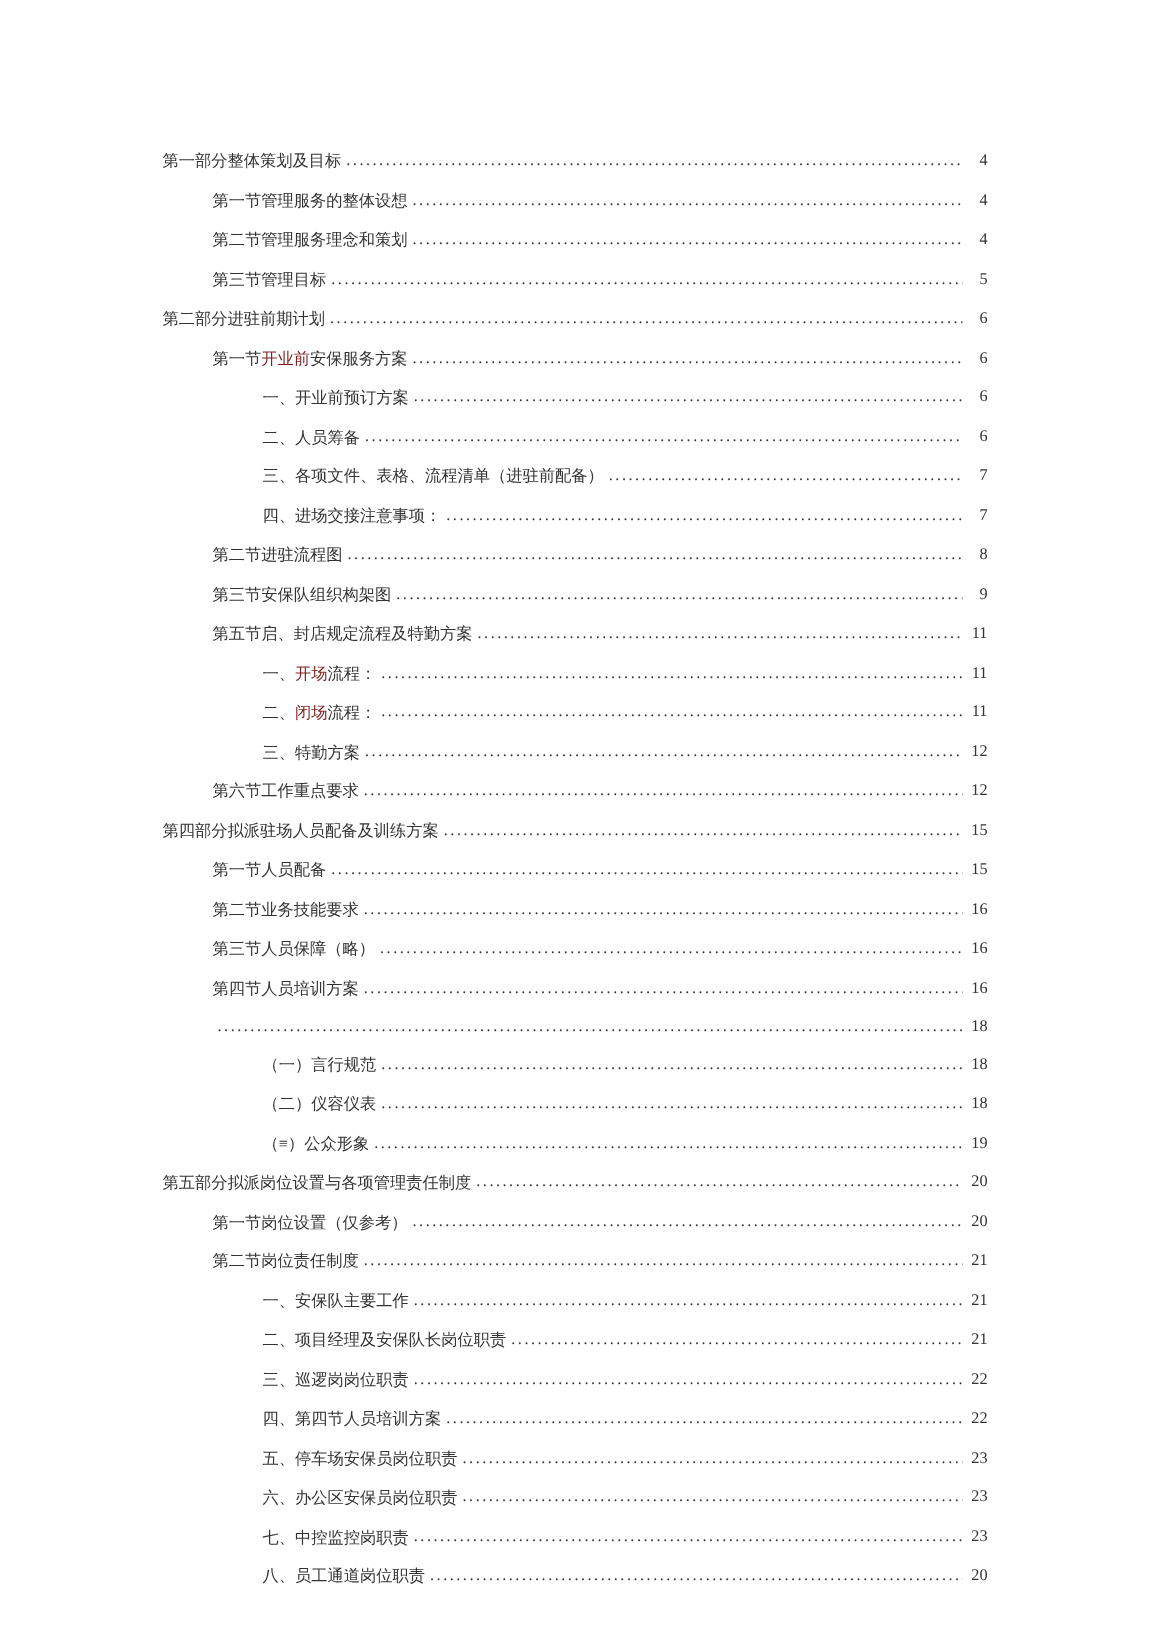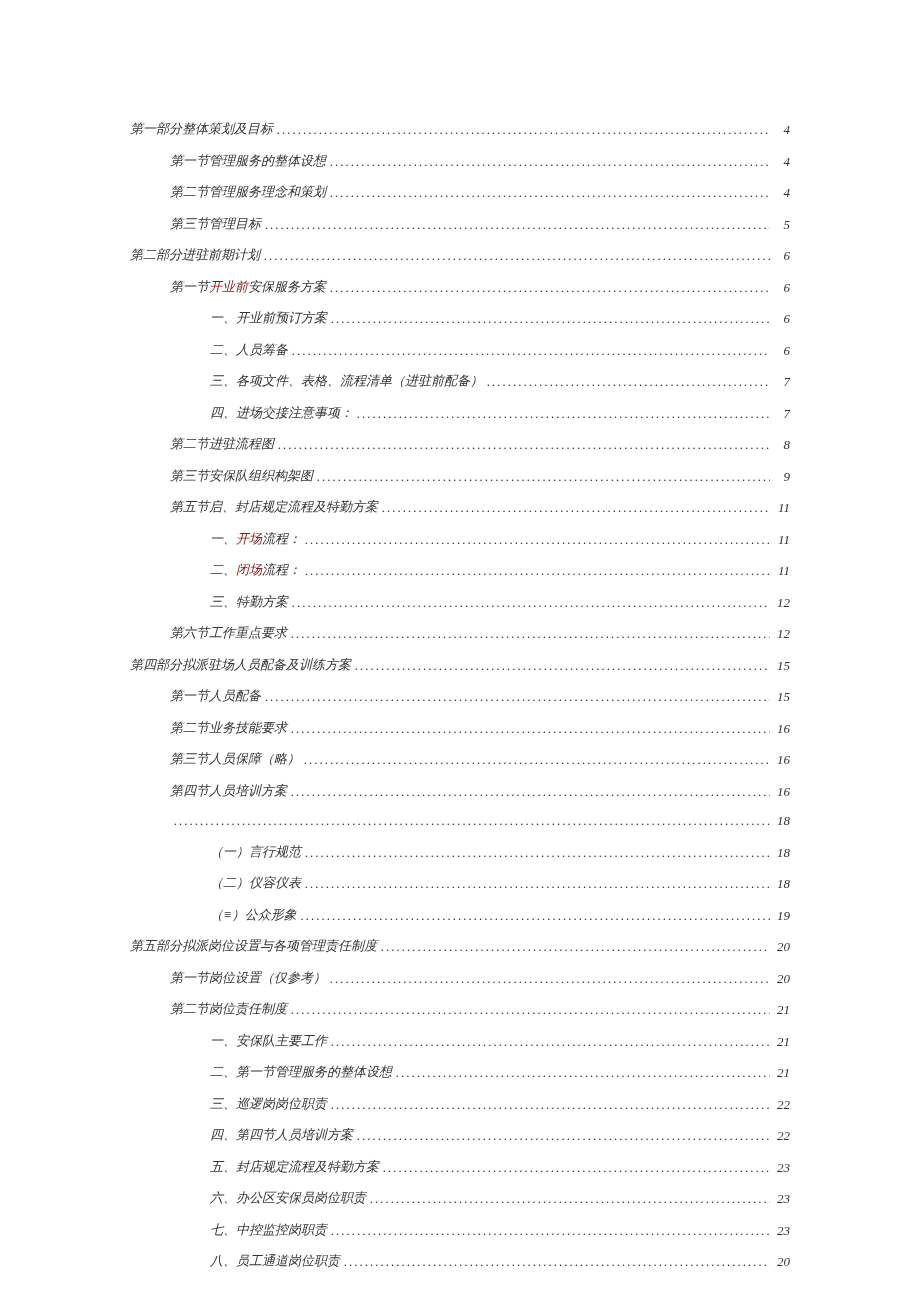--- a/index.html
+++ b/index.html
@@ -7,24 +7,23 @@
       width: 920px;
       min-height: 1301px;
       background: #ffffff;
       font-family: "SimSun", "宋体", serif;
       font-size: 13px;
       color: #333;
       padding: 120px 130px 60px 130px;
     }
     .toc-entry {
       display: flex;
-      align-items: flex-end;
+      align-items: flex-start;
       margin-bottom: 13.5px;
       white-space: nowrap;
-      font-style: italic;
     }
     .toc-label {
       flex-shrink: 0;
     }
     .toc-dots {
       flex: 1;
       overflow: hidden;
       letter-spacing: 2px;
       color: #333;
       padding: 0 4px;
@@ -189,36 +188,36 @@
       <span class="toc-label">第二节岗位责任制度</span>
       <span class="toc-dots"></span>
       <span class="toc-page">21</span>
     </div>
     <div class="toc-entry level-2">
       <span class="toc-label">一、安保队主要工作</span>
       <span class="toc-dots"></span>
       <span class="toc-page">21</span>
     </div>
     <div class="toc-entry level-2">
-      <span class="toc-label">二、第一节管理服务的整体设想</span>
+      <span class="toc-label">二、项目经理及安保队长岗位职责</span>
       <span class="toc-dots"></span>
       <span class="toc-page">21</span>
     </div>
     <div class="toc-entry level-2">
       <span class="toc-label">三、巡逻岗岗位职责</span>
       <span class="toc-dots"></span>
       <span class="toc-page">22</span>
     </div>
     <div class="toc-entry level-2">
       <span class="toc-label">四、第四节人员培训方案</span>
       <span class="toc-dots"></span>
       <span class="toc-page">22</span>
     </div>
     <div class="toc-entry level-2">
-      <span class="toc-label">五、封店规定流程及特勤方案</span>
+      <span class="toc-label">五、停车场安保员岗位职责</span>
       <span class="toc-dots"></span>
       <span class="toc-page">23</span>
     </div>
     <div class="toc-entry level-2">
       <span class="toc-label">六、办公区安保员岗位职责</span>
       <span class="toc-dots"></span>
       <span class="toc-page">23</span>
     </div>
     <div class="toc-entry level-2">
       <span class="toc-label">七、中控监控岗职责</span>

